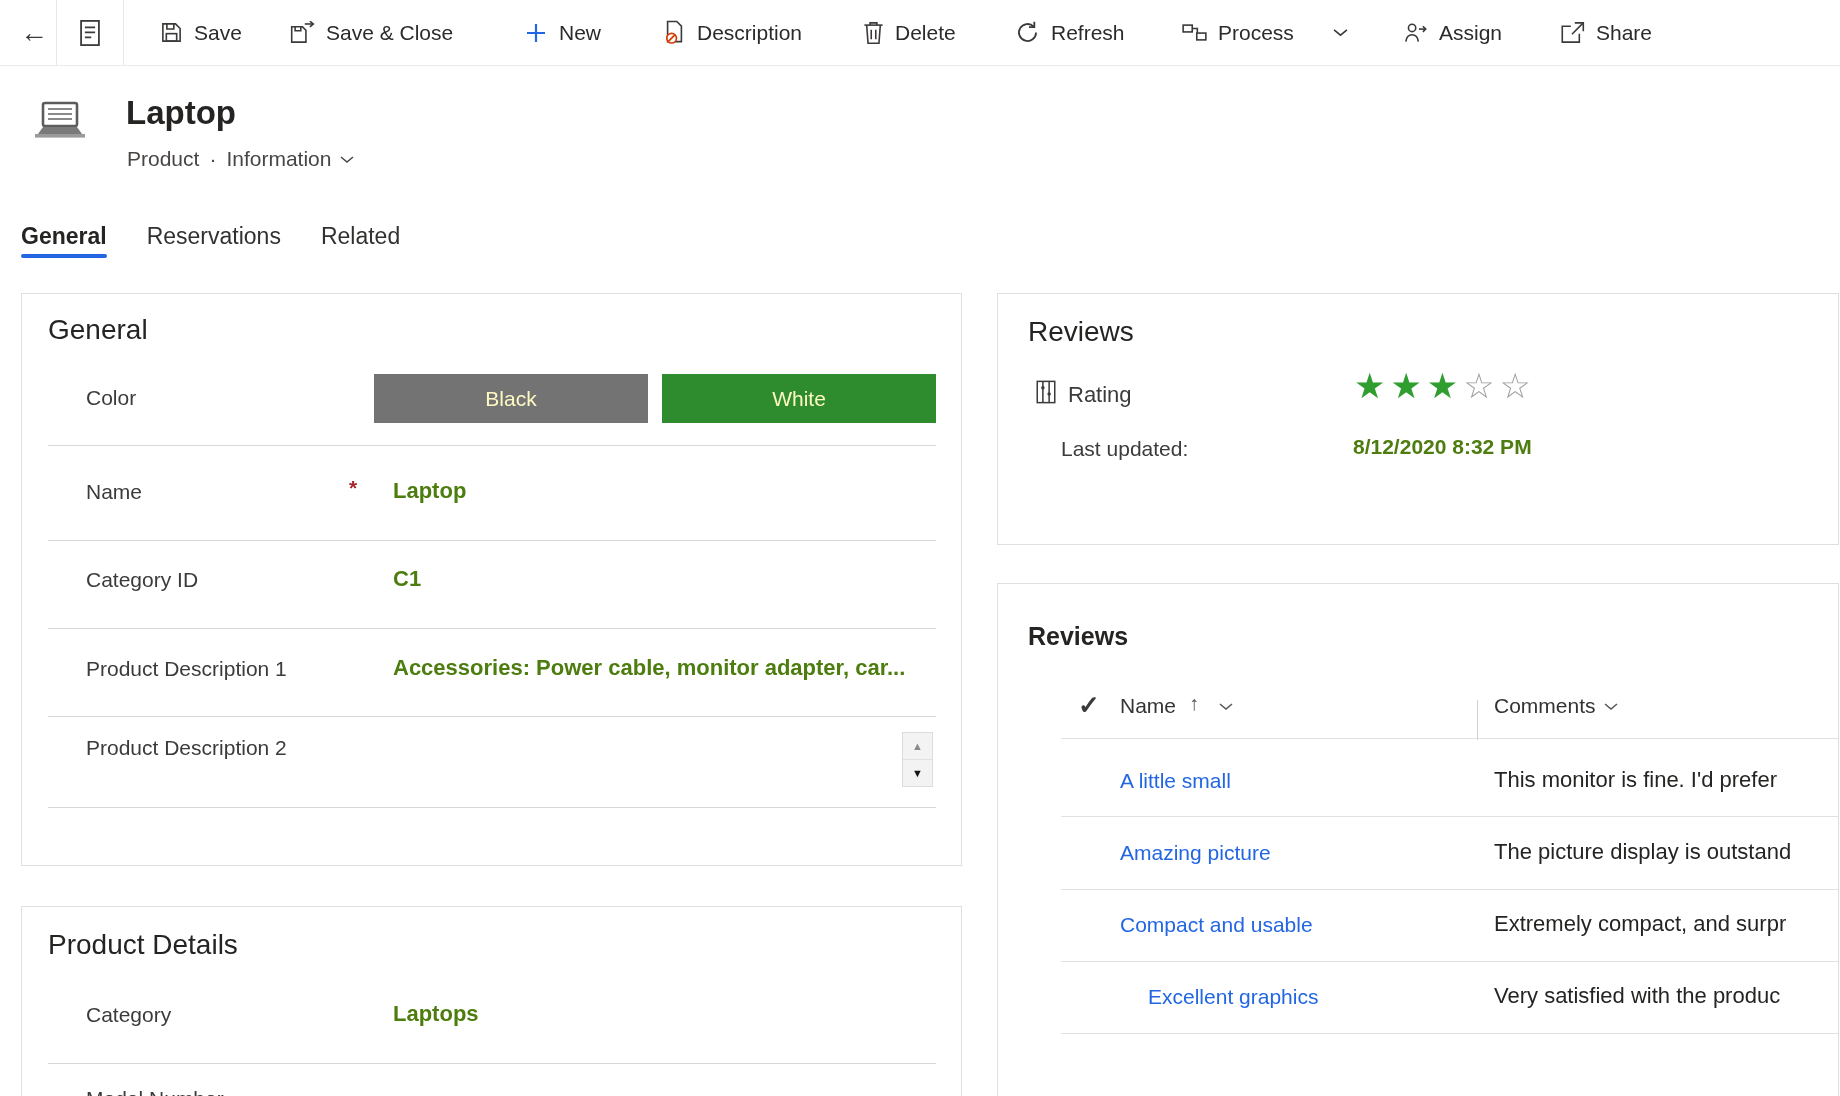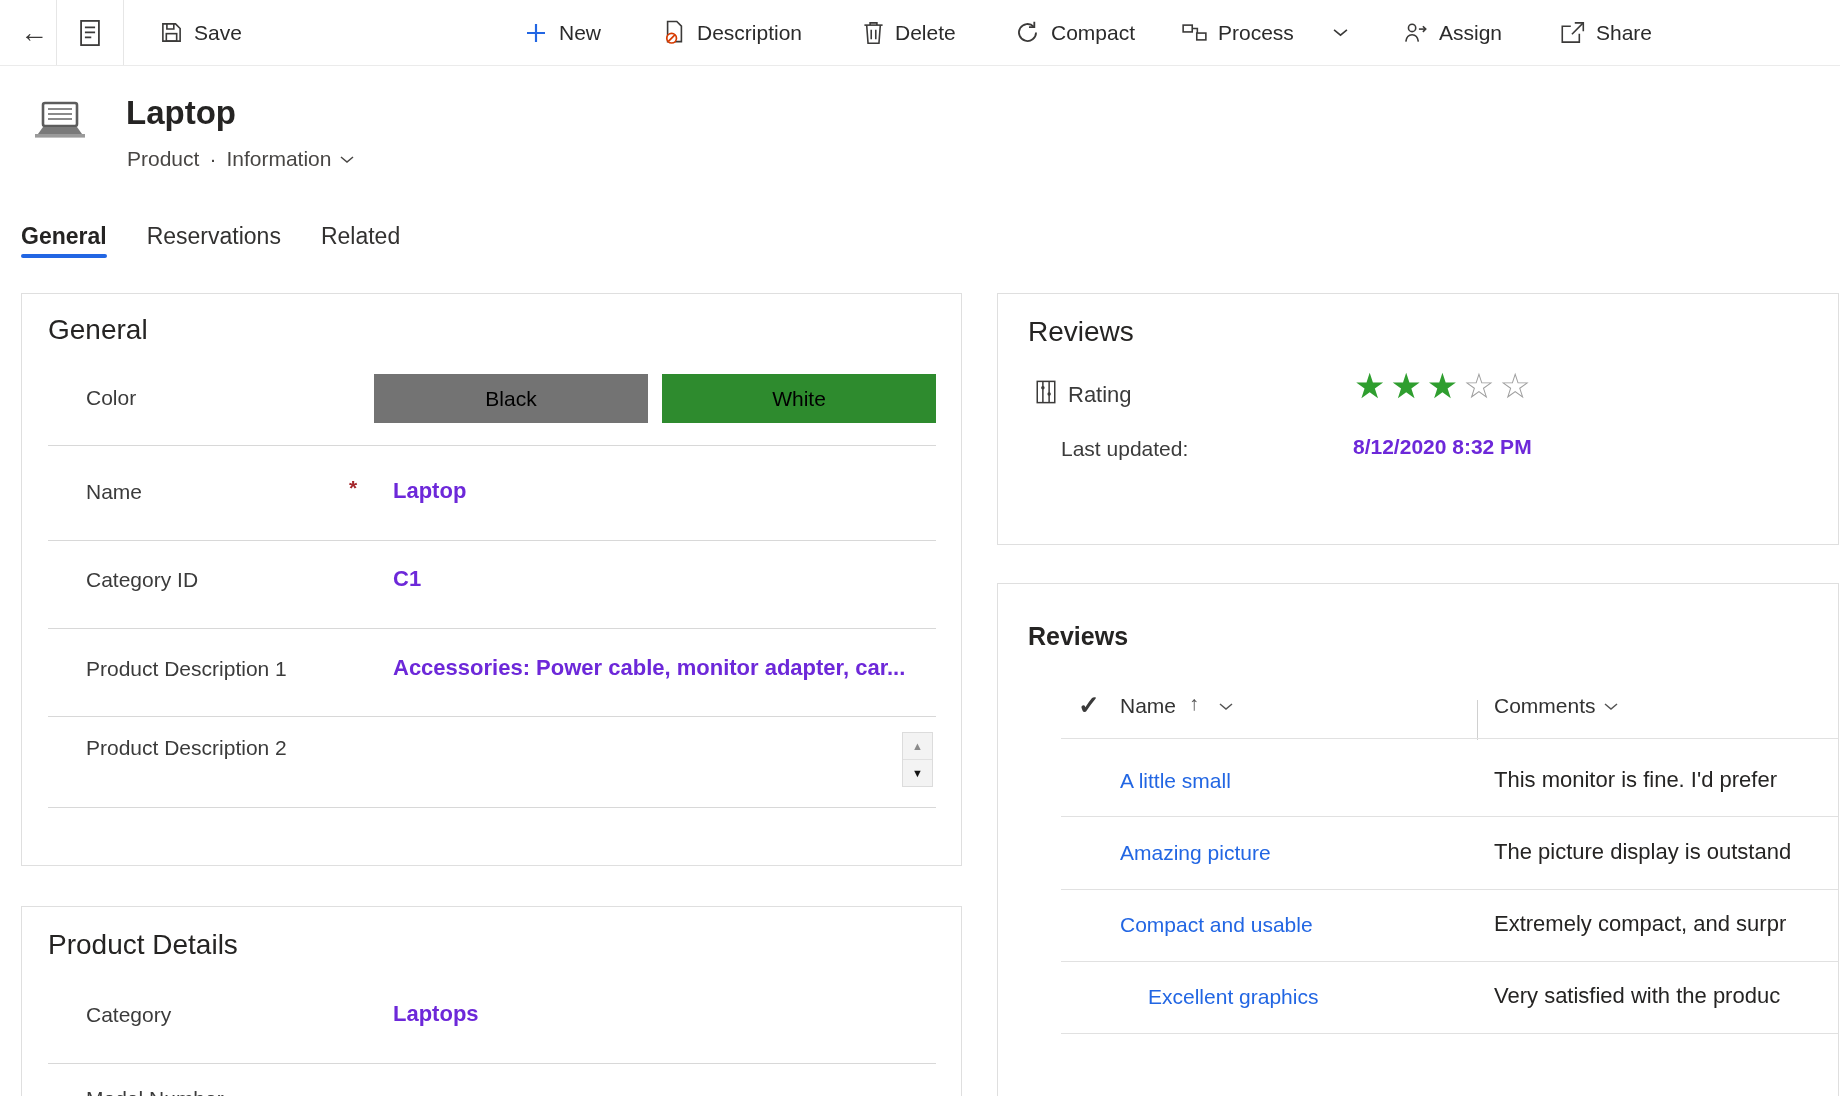--- a/index.html
+++ b/index.html
@@ -30,27 +30,27 @@
   
   .card { position:absolute; background:#fff; border:1px solid #dfdfdf; }
   #general-card { left:21px; top:293px; width:941px; height:573px; }
   #details-card { left:21px; top:906px; width:941px; height:400px; }
   #reviews-summary-card { left:997px; top:293px; width:842px; height:252px; }
   #reviews-grid-card { left:997px; top:583px; width:842px; height:560px; overflow:hidden; }
   .card-title { position:absolute; font-size:28px; color:#252423; }
   .grid-title { position:absolute; font-size:25px; font-weight:700; color:#252423; }
 
   .flabel { position:absolute; font-size:21px; color:#3b3b3b; white-space:nowrap; }
-  .fvalue { position:absolute; font-size:22px; font-weight:700; color:#6d28d9; white-space:nowrap; }
+  .fvalue { position:absolute; font-size:22px; font-weight:700; color:#4d7c0f; white-space:nowrap; }
   .req { position:absolute; font-size:21px; color:#a4262c; font-weight:700; }
   .hline { position:absolute; left:26px; width:888px; height:1px; background:#d8d8d8; }
 
   
   .opt-row { position:absolute; left:352px; top:80px; width:562px; height:49px; display:flex; gap:2px; }
-  .opt-btn { flex:1; display:flex; align-items:center; justify-content:center; color:#000000; font-size:21px; cursor:pointer; }
+  .opt-btn { flex:1; display:flex; align-items:center; justify-content:center; color:#fef9c3; font-size:21px; cursor:pointer; }
 
   
   .ml-value { position:absolute; left:371px; top:436px; width:505px; height:58px; overflow:hidden; font-size:22px; font-weight:700; line-height:34px; color:#141414; }
 
   
   .mini-scroll { position:absolute; left:880px; top:438px; width:31px; height:55px; border:1px solid #dcdcdc; display:flex; flex-direction:column; cursor:pointer; }
   .mini-scroll .cell { flex:1; background:#f3f3f3; display:flex; align-items:center; justify-content:center; font-size:11px; }
   .mini-scroll .up { color:#8a8a8a; border-bottom:1px solid #e0e0e0; }
   .mini-scroll .down { color:#141414; }
 
@@ -88,20 +88,29 @@
 
     <div class="cmd-item" style="left:160px">
       <svg width="23" height="23" viewBox="0 0 20 20" fill="none" stroke="#3b3a39" stroke-width="1.4">
         <path d="M2.5 2.5h11l4 4v11h-15z"></path>
           <path d="M6 2.5v4.5h6V2.5"></path>
           <rect x="5.5" y="11" width="9" height="6.5"></rect>
       </svg>
       <span>Save</span>
     </div>
 
+    <div class="cmd-item" style="left:290px">
+      <svg width="25" height="23" viewBox="0 0 22 20" fill="none" stroke="#3b3a39" stroke-width="1.4">
+        <path d="M1.5 5h9.5l3 3v10.5H1.5z"></path>
+          <path d="M4.5 5v3.5h5V5"></path>
+          <path d="M13 2.5h7.5"></path>
+          <path d="M17.5 0l3 2.5-3 2.5"></path>
+      </svg>
+      <span>Save &amp; Close</span>
+    </div>
 
     <div class="cmd-item" style="left:524px">
       <svg width="24" height="24" viewBox="0 0 20 20" fill="none" stroke="#2266E3" stroke-width="1.8">
         <path d="M10 2.5v15M2.5 10h15"></path>
       </svg>
       <span>New</span>
     </div>
 
     <div class="cmd-item" style="left:663px">
       <svg width="23" height="26" viewBox="0 0 20 22" fill="none">
@@ -120,21 +129,21 @@
           <path d="M7 8.5v8.5M11 8.5v8.5"></path>
       </svg>
       <span>Delete</span>
     </div>
 
     <div class="cmd-item" style="left:1015px">
       <svg width="25" height="25" viewBox="0 0 22 22" fill="none" stroke="#3b3a39" stroke-width="1.6">
         <path d="M18.5 11a7.5 7.5 0 1 1-2.1-5.2"></path>
           <path d="M17 1.5v4.7h-4.7"></path>
       </svg>
-      <span>Compact</span>
+      <span>Refresh</span>
     </div>
 
     <div class="cmd-item" style="left:1182px">
       <svg width="25" height="23" viewBox="0 0 22 20" fill="none" stroke="#3b3a39" stroke-width="1.4">
         <rect x="1" y="3.5" width="8" height="6"></rect>
           <rect x="13" y="10.5" width="8" height="6"></rect>
           <path d="M9 6.5h4.5v4"></path>
       </svg>
       <span>Process</span>
     </div>

